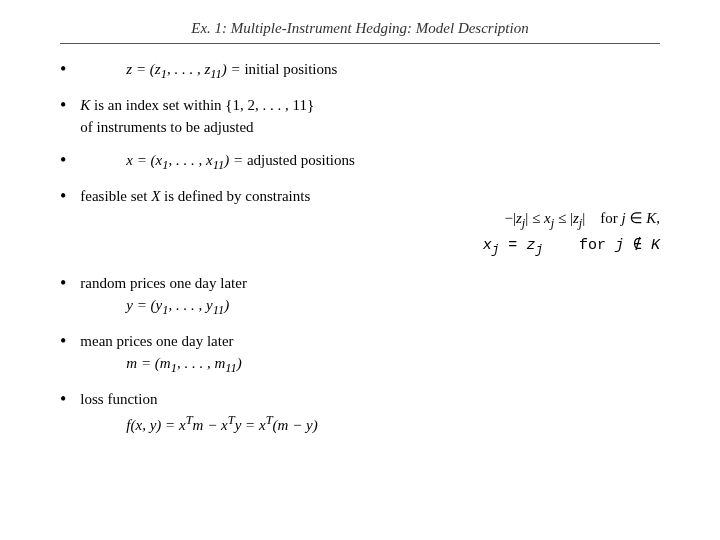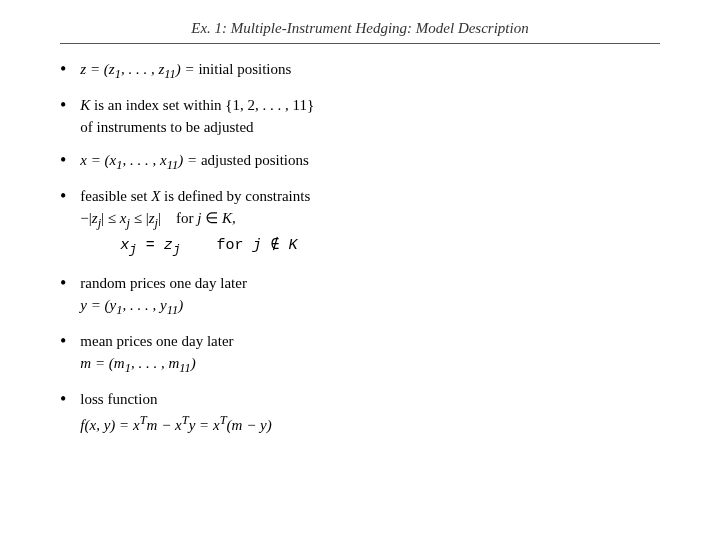--- a/index.html
+++ b/index.html
@@ -47,28 +47,30 @@
       margin-right: 14px;
       margin-top: -2px;
       flex-shrink: 0;
     }
     .bullet-content {
       flex: 1;
     }
     .math {
       font-family: 'Times New Roman', Times, serif;
       font-style: italic;
+      margin-left: 46px;
     }
     .indent-block {
       padding-left: 10px;
       margin-top: 4px;
     }
     .constraints-line {
       display: block;
       margin-bottom: 2px;
+      text-align: right;
     }
   </style>
 </head>
 <body>
 
 <div class="page">
   <div class="title-section">
     <span class="title">Ex. 1: Multiple-Instrument Hedging: Model Description</span>
   </div>
   <hr class="divider">

